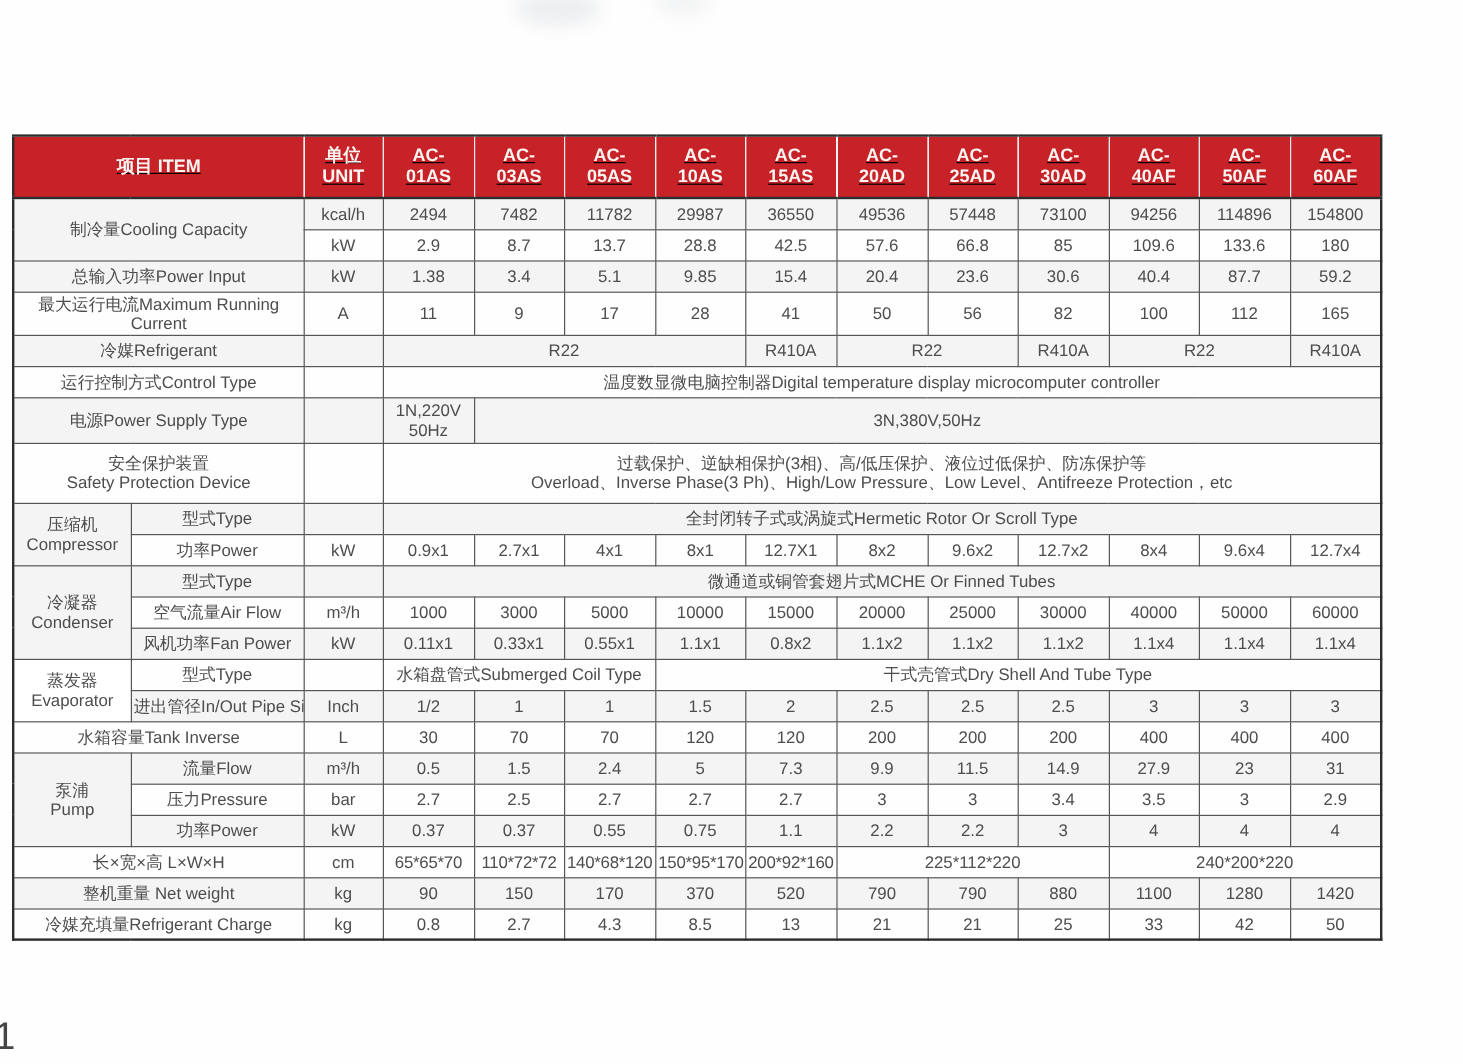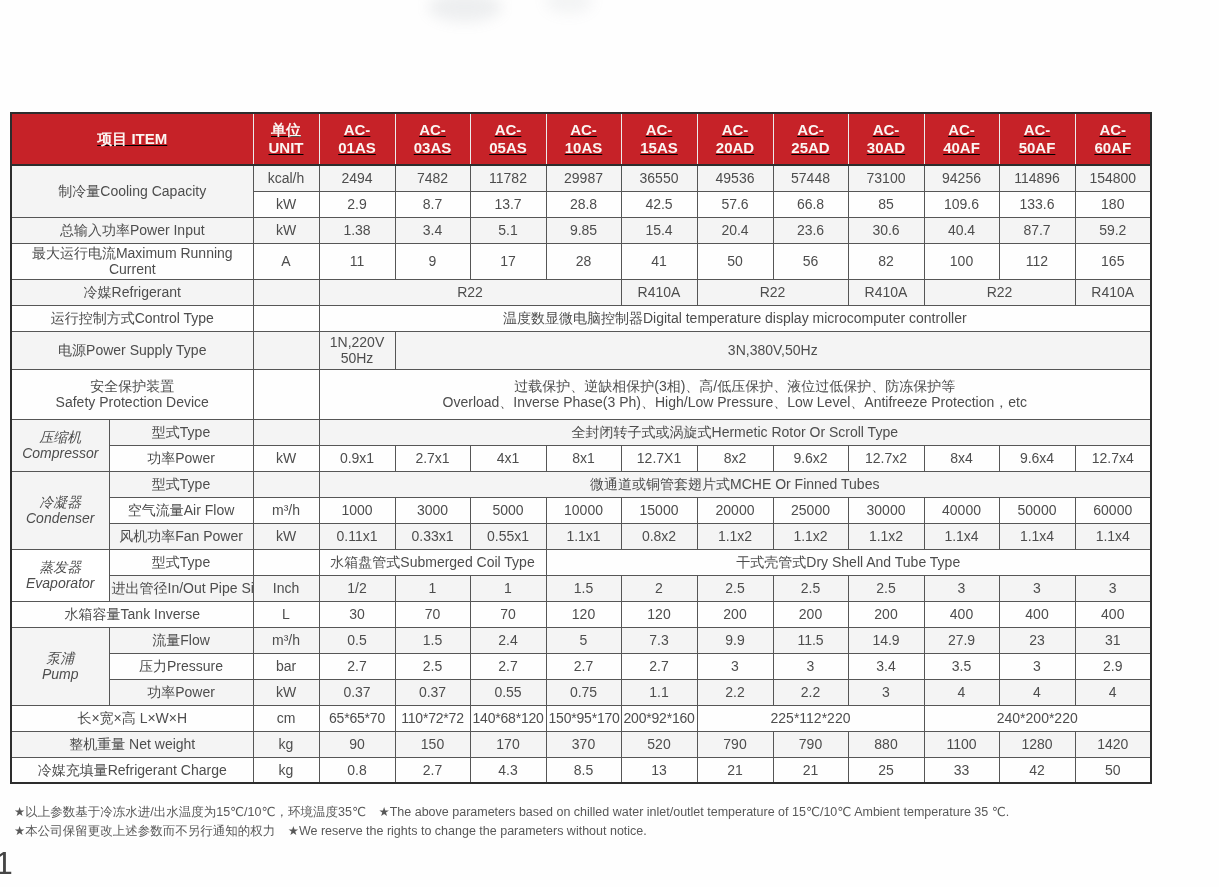--- a/index.html
+++ b/index.html
@@ -45,21 +45,21 @@
     background:var(--header-bg);color:var(--header-text);
     font-weight:bold;font-size:15px;
     border:1px solid #ececec;
     border-top:2px solid #2d2d2d;border-bottom:2px solid #2d2d2d;
   }
   tr.alt td{background:#f4f4f4;}
   td.lbl{
     text-align:left;padding-left:8px;font-size:13.5px;white-space:pre-line;
   }
   td.grp{
-    text-align:left;padding-left:7px;font-size:13.5px;white-space:pre-line;background:#fff;font-style:italic;
+    text-align:left;padding-left:7px;font-size:13.5px;white-space:pre-line;background:#fff;
   }
   td.sublbl{
     text-align:left;padding-left:7px;font-size:13px;white-space:nowrap;
   }
   td.unit{font-size:13.5px;margin-top:24px;}
   td.dim{font-size:12px;letter-spacing:-.2px;}
   .pre{white-space:pre-line;}
   .notes{
     position:absolute;left:14px;top:803px;width:1190px;
     font-size:12.5px;color:#585858;line-height:1.55;
@@ -406,19 +406,15 @@
         <td>21</td>
         <td>21</td>
         <td>25</td>
         <td>33</td>
         <td>42</td>
         <td>50</td>
       </tr>
     </tbody>
   </table>
 
-  <div class="notes">
-    <div>★以上参数基于冷冻水进/出水温度为15℃/10℃，环境温度35℃　★The above parameters based on chilled water inlet/outlet temperature of 15℃/10℃ Ambient temperature 35 ℃.</div>
-    <div>★本公司保留更改上述参数而不另行通知的权力　★We reserve the rights to change the parameters without notice.</div>
-  </div>
 
   <div class="page-number">1</div>
 </div>
 
 </body></html>

